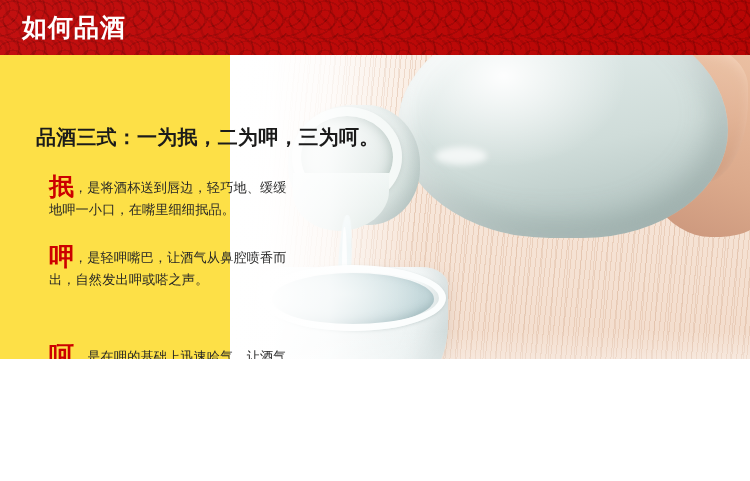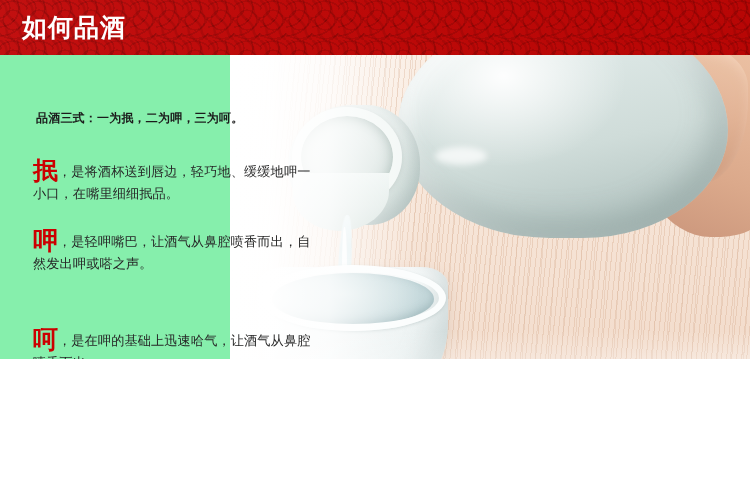--- a/index.html
+++ b/index.html
@@ -8,21 +8,21 @@
     background: #ffffff;
   }
   body {
     font-family: "Liberation Sans", "DejaVu Sans", sans-serif;
   }
   #page {
     position: relative;
     width: 750px;
     height: 359px;
     overflow: hidden;
-    background: #86efac;
+    background: #fde047;
   }
 
   
   .banner {
     position: absolute;
     left: 0;
     top: 0;
     width: 750px;
     height: 55px;
     background-color: #bd0a09;
@@ -295,22 +295,22 @@
   .text-col {
     position: absolute;
     left: 0;
     top: 55px;
     width: 340px;
     z-index: 60;
   }
   .lead {
     position: absolute;
     left: 36px;
-    top: 55px;
-    font-size: 12px;
+    top: 69px;
+    font-size: 20px;
     font-weight: bold;
     color: #1b1b1b;
     letter-spacing: 0.2px;
     white-space: nowrap;
   }
   .para {
     position: absolute;
     left: 33px;
     width: 280px;
   }
@@ -326,21 +326,21 @@
     vertical-align: -3px;
     letter-spacing: 0;
   }
   .para .body {
     color: #262626;
     font-size: 13.2px;
     line-height: 21px;
     letter-spacing: 0.1px;
   }
   .para-text {
-    margin: 0;
+    margin: 16px;
     color: #262626;
     font-size: 13.2px;
     line-height: 21px;
   }
 </style>
 </head>
 <body>
 
 <div id="page">
 

